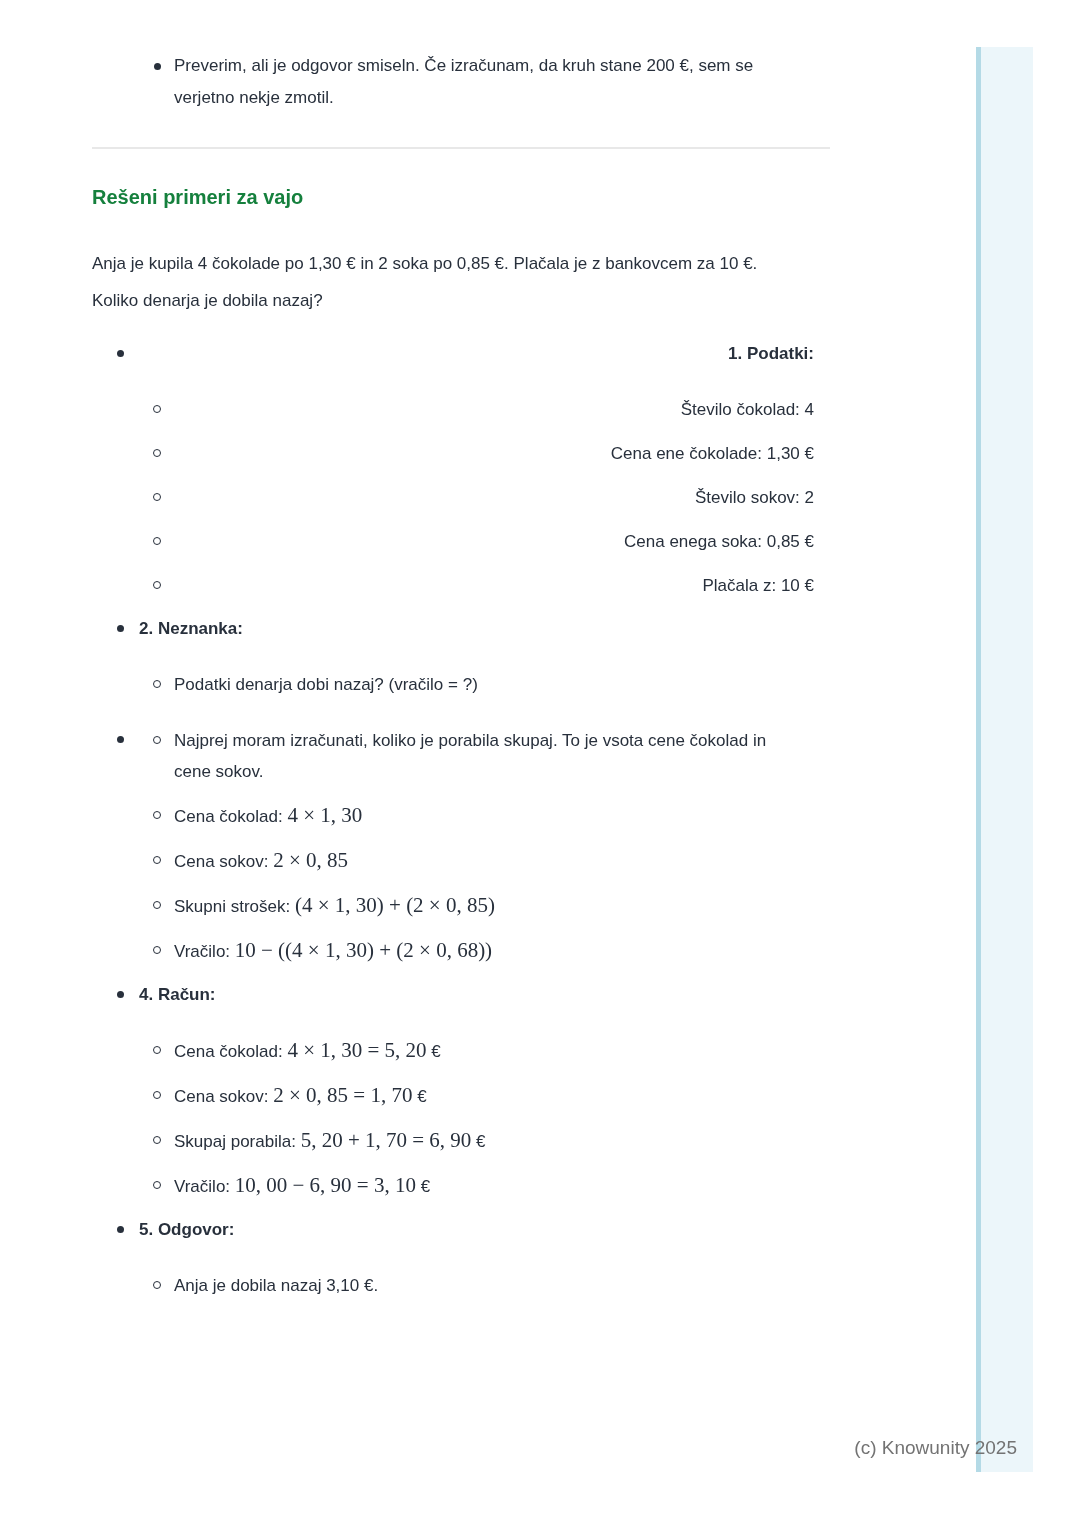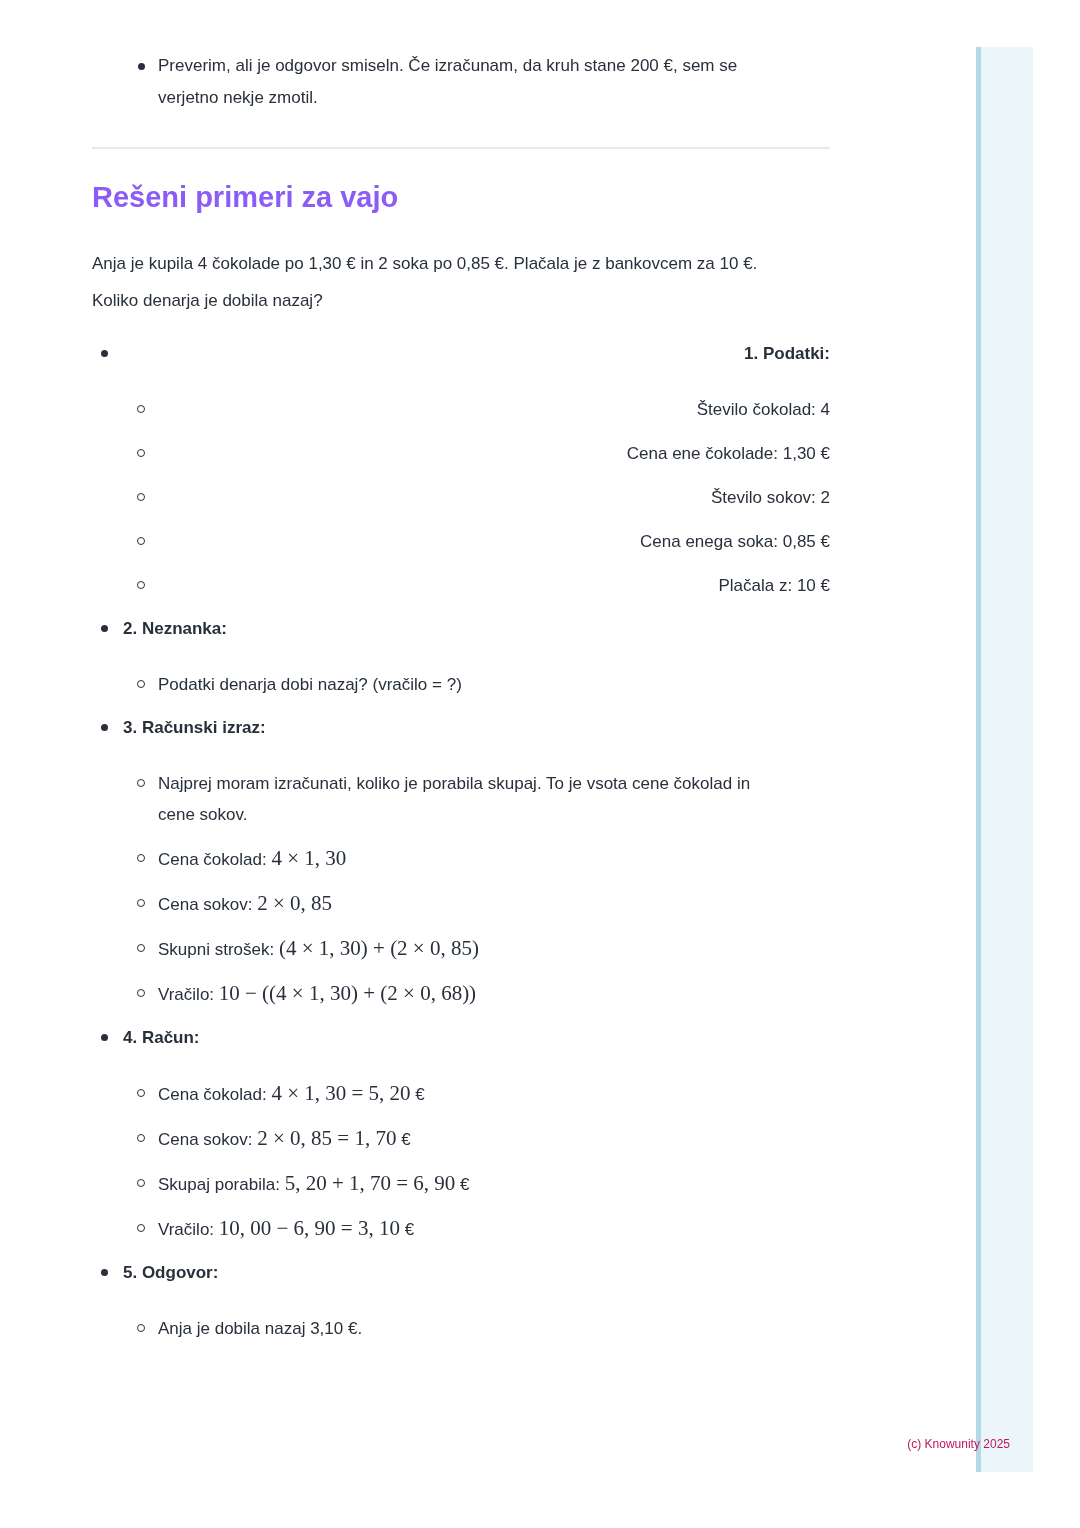--- a/index.html
+++ b/index.html
@@ -16,21 +16,21 @@
     left:976px;top:47px;
     width:52px;height:1425px;
     background:#ecf6fa;
     border-left:5px solid #b4dae6;
   }
   .content{
     position:absolute;
     left:92px;top:0;
     width:738px;
   }
-  ul{list-style:none;margin:0;padding:0;}
+  ul{list-style:none;margin:16px;padding:0;}
   li{position:relative;}
   .body-text{font-size:17px;}
 
   
   .intro-list{margin-top:50px;}
   .intro-list > li{
     margin-left:45px;
     padding-left:21px;
     max-width:600px;
     font-size:17px;line-height:32px;
@@ -41,23 +41,23 @@
     background:#28303c;
   }
 
   .divider{
     border:none;height:2px;background:#e8e8e8;
     margin:33px 0 0 0;width:738px;
   }
 
   .section-heading{
     margin:30px 0 0 0;
-    font-size:29px;line-height:36px;
+    font-size:20px;line-height:36px;
     font-weight:700;
-    color:#8b5cf6;
+    color:#15803d;
   }
   .example-title{
     margin:25px 0 0 0;
     font-size:19px;line-height:24px;
     font-weight:700;
   }
   .problem-text{
     margin:30px 0 0 0;
     width:705px;
     font-size:17px;line-height:37px;
@@ -89,23 +89,23 @@
     background:transparent;
     border:1.5px solid #28303c;
   }
   .narrow{max-width:630px;}
   .math{
     font-family:"Liberation Serif", serif;
     font-size:21px;
   }
   .footer-copyright{
     position:absolute;
-    top:1437px;right:70px;
-    font-size:12px;
-    color:#be185d;
+    top:1437px;right:63px;
+    font-size:19px;
+    color:#737373;
     z-index:2;
   }
 </style>
 </head>
 <body>
 
 <div class="page">
 
   <div class="side-strip"></div>
 
@@ -136,21 +136,20 @@
       </li>
 
       <li>
         <span class="step-label">2. Neznanka:</span>
         <ul class="sub-list">
           <li><span>Podatki denarja dobi nazaj? (vračilo = ?)</span></li>
         </ul>
       </li>
 
       <li>
-        <span class="step-label">3. Računski izraz:</span>
         <ul class="sub-list">
           <li class="narrow"><span>Najprej moram izračunati, koliko je porabila skupaj. To je vsota cene čokolad in cene sokov.</span></li>
           <li><span>Cena čokolad: </span><span class="math">4 × 1, 30</span></li>
           <li><span>Cena sokov: </span><span class="math">2 × 0, 85</span></li>
           <li><span>Skupni strošek: </span><span class="math">(4 × 1, 30) + (2 × 0, 85)</span></li>
           <li><span>Vračilo: </span><span class="math">10 − ((4 × 1, 30) + (2 × 0, 68))</span></li>
         </ul>
       </li>
 
       <li>

